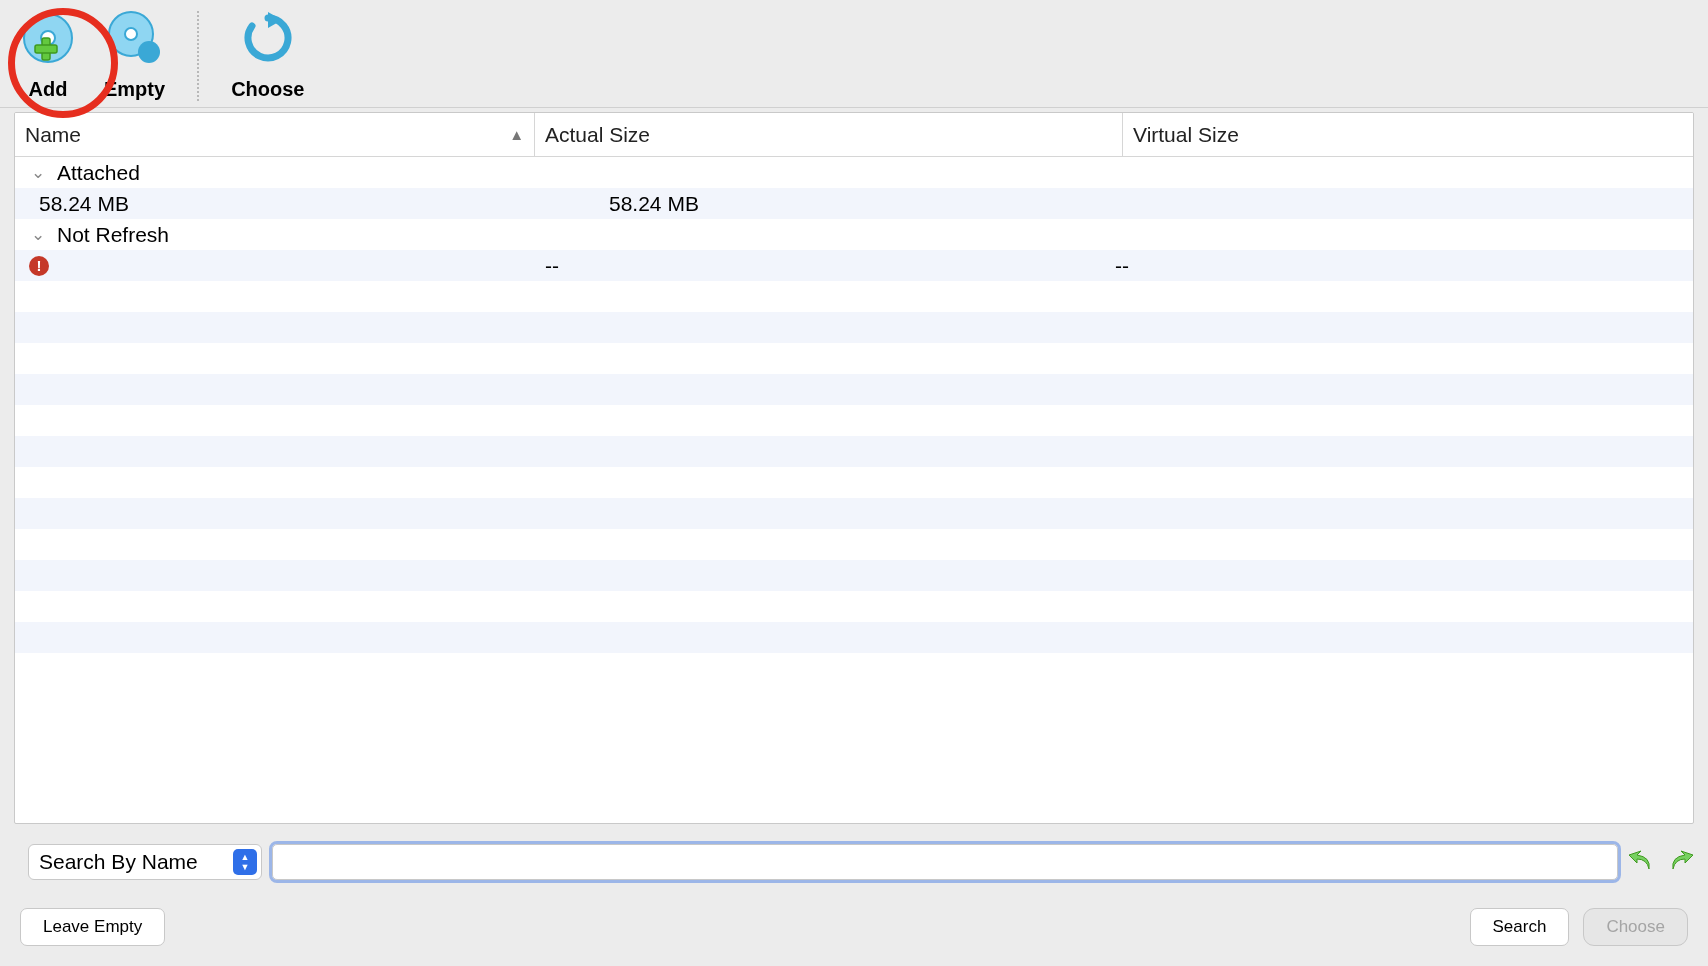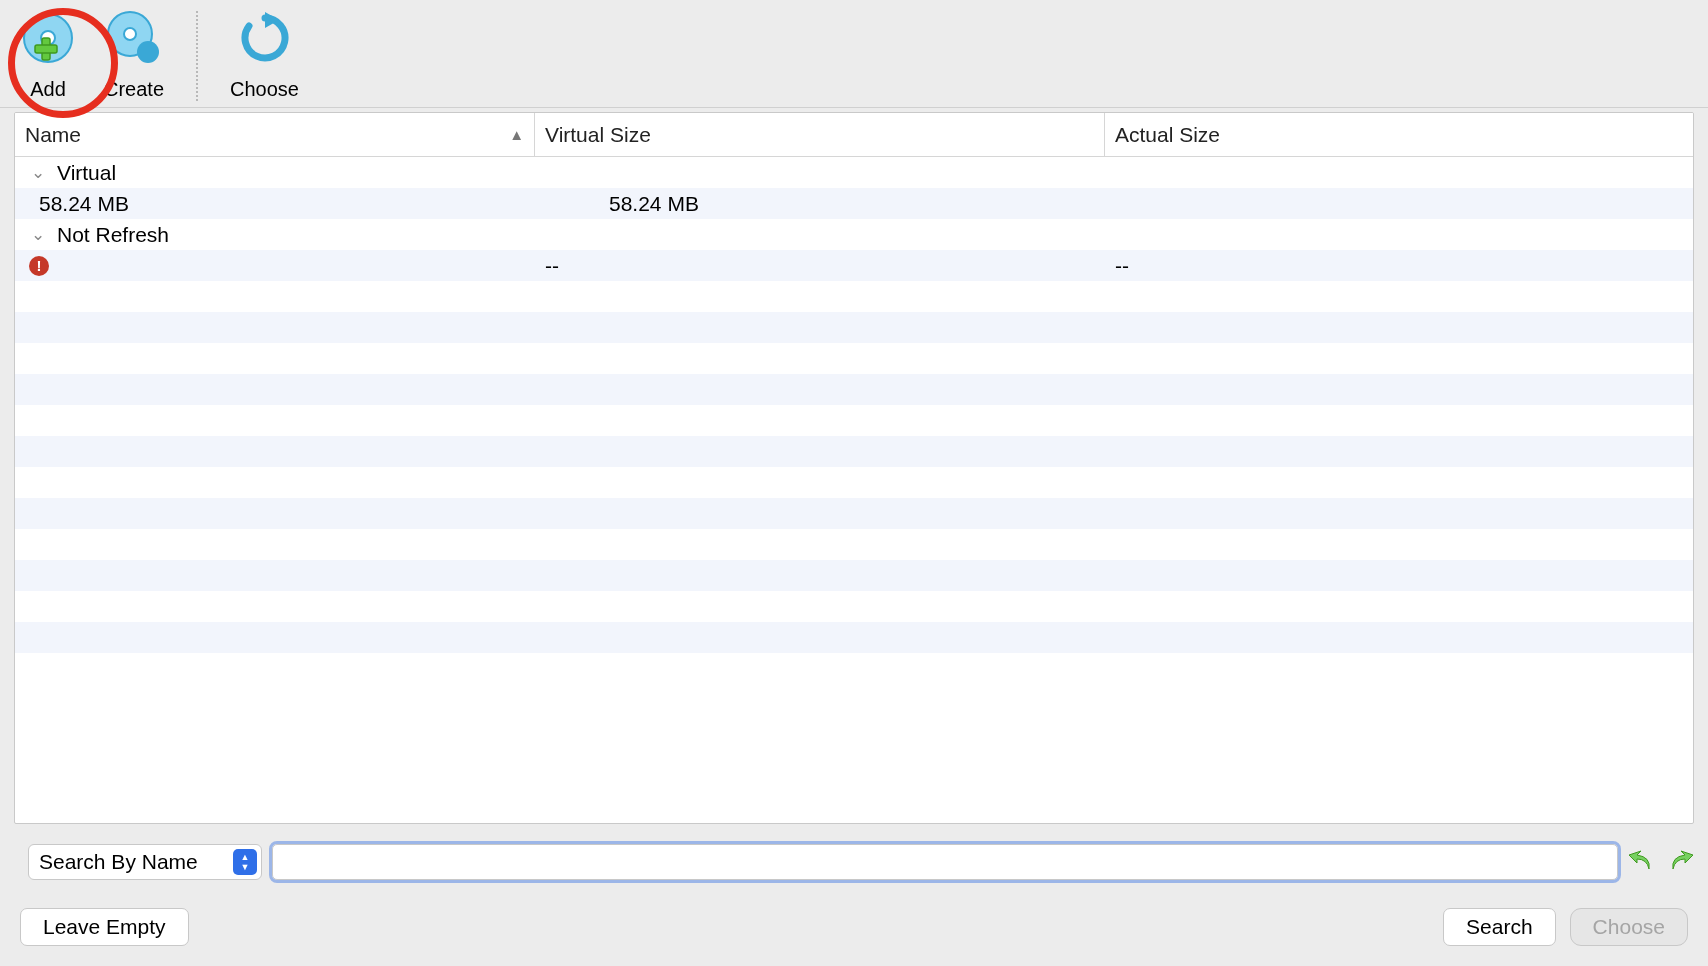--- a/index.html
+++ b/index.html
@@ -28,20 +28,21 @@
   }
   .tool-btn {
     display: flex;
     flex-direction: column;
     align-items: center;
     gap: 12px;
     background: none;
     border: none;
     cursor: pointer;
     font-size: 20px;
+    font-weight: bold;
   }
   .tool-btn .icon-wrap {
     width: 56px; height: 56px;
     display: flex; align-items: center; justify-content: center;
   }
   .sep {
     width: 2px; height: 90px;
     border-left: 2px dotted #b8b8b8;
     margin: 0 4px;
   }
@@ -172,21 +173,21 @@
     display: flex; align-items: center; justify-content: center;
   }
   .footer {
     display: flex;
     align-items: center;
     padding: 18px 20px 20px 20px;
     gap: 14px;
   }
   .btn {
     height: 38px;
-    font-size: 21px;
+    font-size: 17px;
     padding: 0 22px;
     border: 1px solid #c8c8c8;
     border-radius: 7px;
     background: #fff;
     cursor: pointer;
   }
   .btn.disabled {
     color: #a5a5a5;
     background: #e6e6e6;
     cursor: default;
@@ -214,45 +215,45 @@
       <span>Add</span>
     </button>
     <button class="tool-btn">
       <span class="icon-wrap">
         <svg width="56" height="56" viewBox="0 0 56 56">
           <circle cx="24" cy="24" r="22" fill="#8fd6f2" stroke="#3aa8d6" stroke-width="2"></circle>
           <circle cx="24" cy="24" r="6" fill="#fff" stroke="#3aa8d6" stroke-width="2"></circle>
           <circle cx="42" cy="42" r="11" fill="#3aa8d6"></circle>
         </svg>
       </span>
-      <span>Create</span>
+      <span>Empty</span>
     </button>
     <div class="sep"></div>
     <button class="tool-btn">
       <span class="icon-wrap">
         <svg width="56" height="56" viewBox="0 0 56 56">
           <path d="M 28 8 A 20 20 0 1 1 12 16" fill="none" stroke="#3aa8d6" stroke-width="7" stroke-linecap="round"></path>
           <polygon points="28,2 42,10 28,18" fill="#3aa8d6"></polygon>
         </svg>
       </span>
       <span>Choose</span>
     </button>
   </div>
 
   <div class="table-area">
     <div class="table-header">
       <div class="th col-name">
         <span>Name</span>
         <span class="sort-indicator">▲</span>
       </div>
+      <div class="th col-asize">
+        <span>Actual Size</span>
+      </div>
       <div class="th col-vsize">
         <span>Virtual Size</span>
-      </div>
-      <div class="th col-asize">
-        <span>Actual Size</span>
       </div>
     </div>
     <div class="table-body">
       <div class="stripe-bg">
         <div></div>
           <div></div>
           <div></div>
           <div></div>
           <div></div>
           <div></div>
@@ -264,21 +265,21 @@
           <div></div>
           <div></div>
           <div></div>
           <div></div>
           <div></div>
           <div></div>
       </div>
       <div class="rows">
         <div class="tree-row">
           <span class="chev">⌄</span>
-          <span>Virtual</span>
+          <span>Attached</span>
         </div>
         <div class="data-row">
           <div class="cell-vsize">58.24 MB</div>
           <div class="cell-asize">58.24 MB</div>
         </div>
         <div class="tree-row">
           <span class="chev">⌄</span>
           <span>Not Refresh</span>
         </div>
         <div class="data-row">

